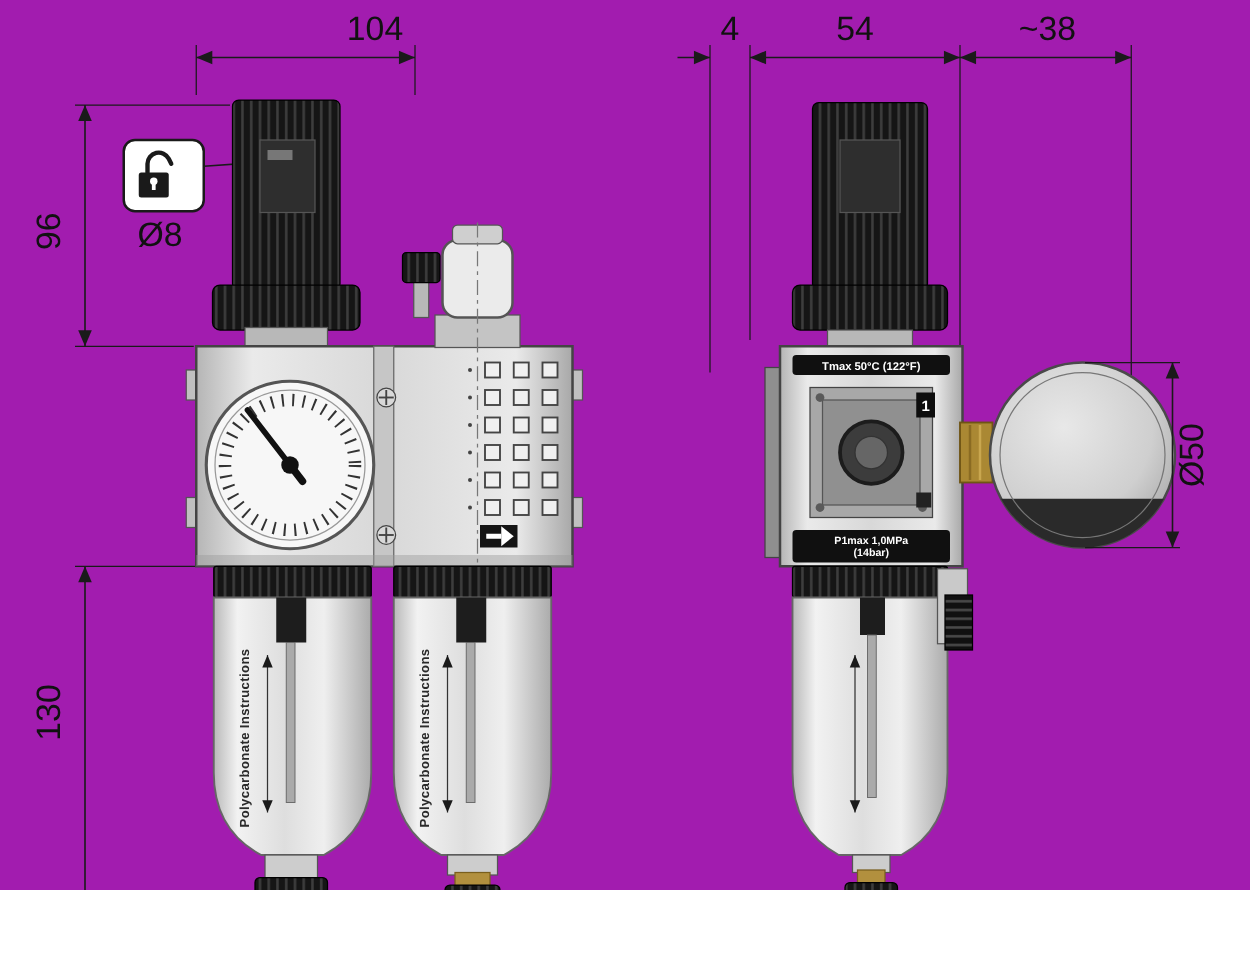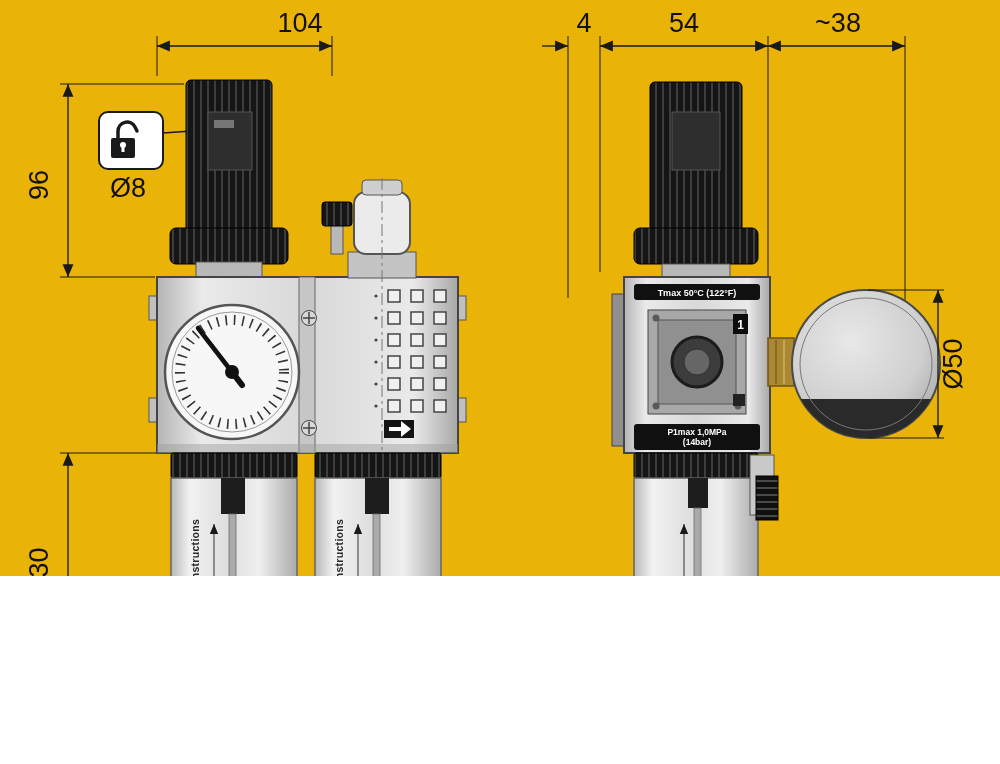--- a/index.html
+++ b/index.html
@@ -1,16 +1,16 @@
 <!DOCTYPE html>
 <html><head>
 <meta charset="utf-8">
 <style>
   html,body{margin:0;padding:0;background:#ffffff;}
-  .canvas{position:relative;width:1000px;height:576px;background:#eab308;overflow:hidden;
+  .canvas{position:relative;width:1000px;height:712px;background:#a21caf;overflow:hidden;
           font-family:"Liberation Sans", sans-serif;}
   svg{display:block;}
   text{font-family:"Liberation Sans", sans-serif;}
   .dim{font-size:27px;fill:#111;text-anchor:middle;}
   .bandlbl{font-size:9px;fill:#ffffff;text-anchor:middle;font-weight:bold;}
   .bandlbl2{font-size:8.5px;fill:#ffffff;text-anchor:middle;font-weight:bold;}
   .bowltxt{font-size:10.5px;font-weight:bold;fill:#2a2a2a;letter-spacing:.3px;}
   .badge{font-size:12px;font-weight:bold;fill:#ffffff;text-anchor:middle;}
   .extline{stroke:#1a1a1a;stroke-width:1;}
   .dimline{stroke:#1a1a1a;stroke-width:1.3;}

